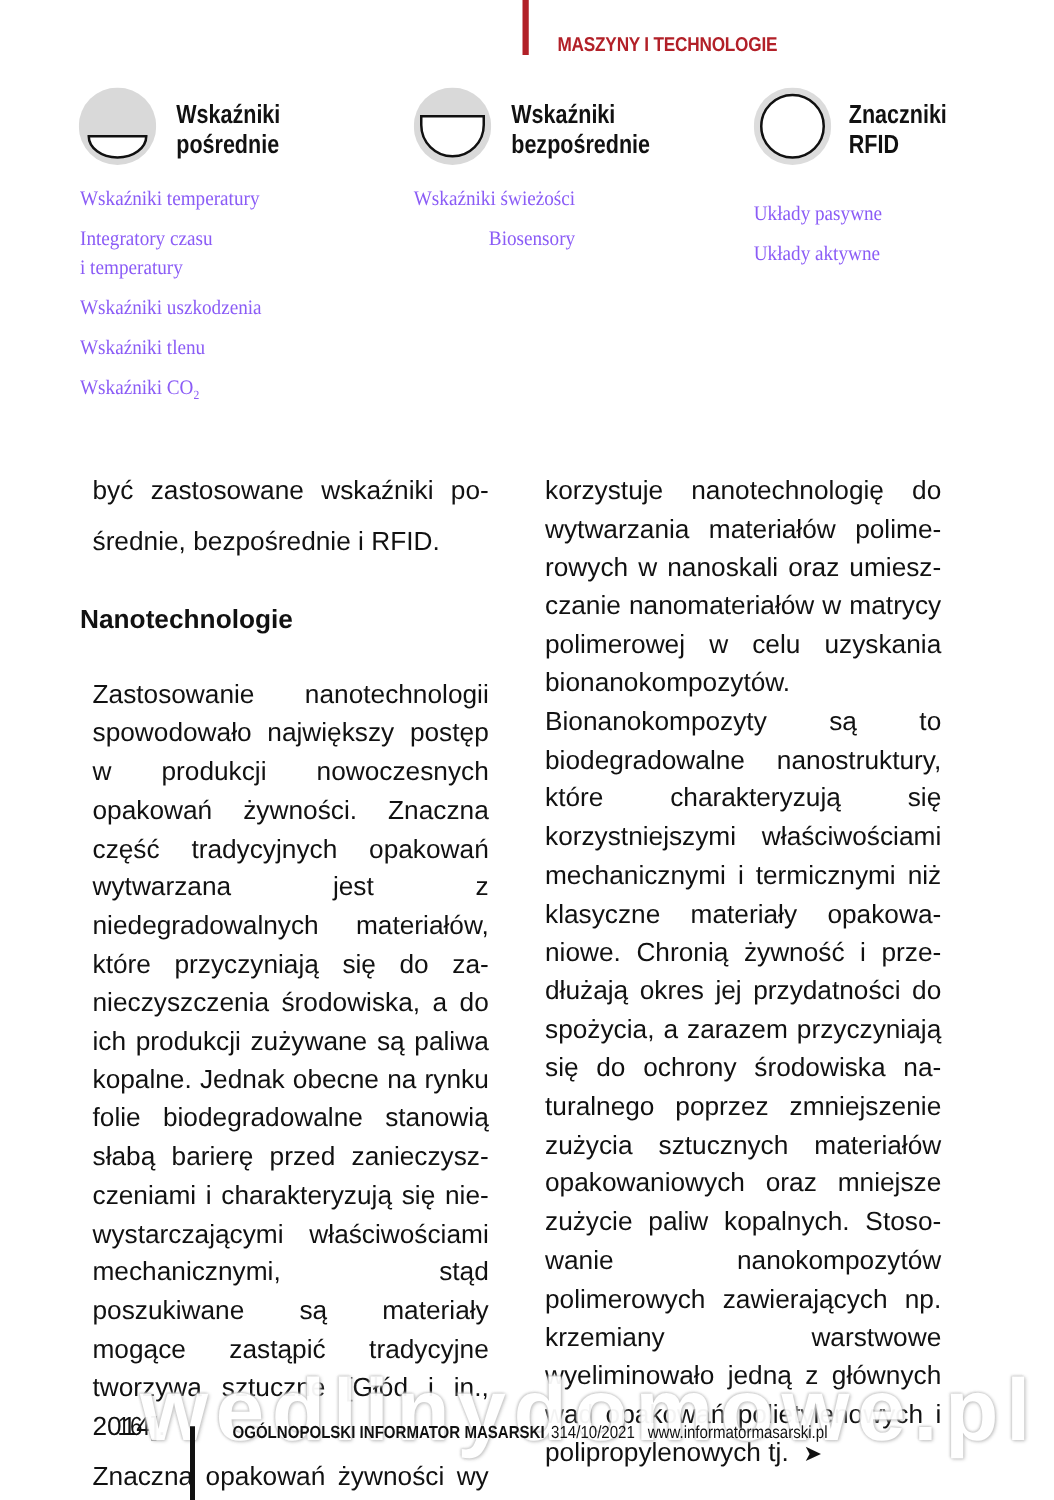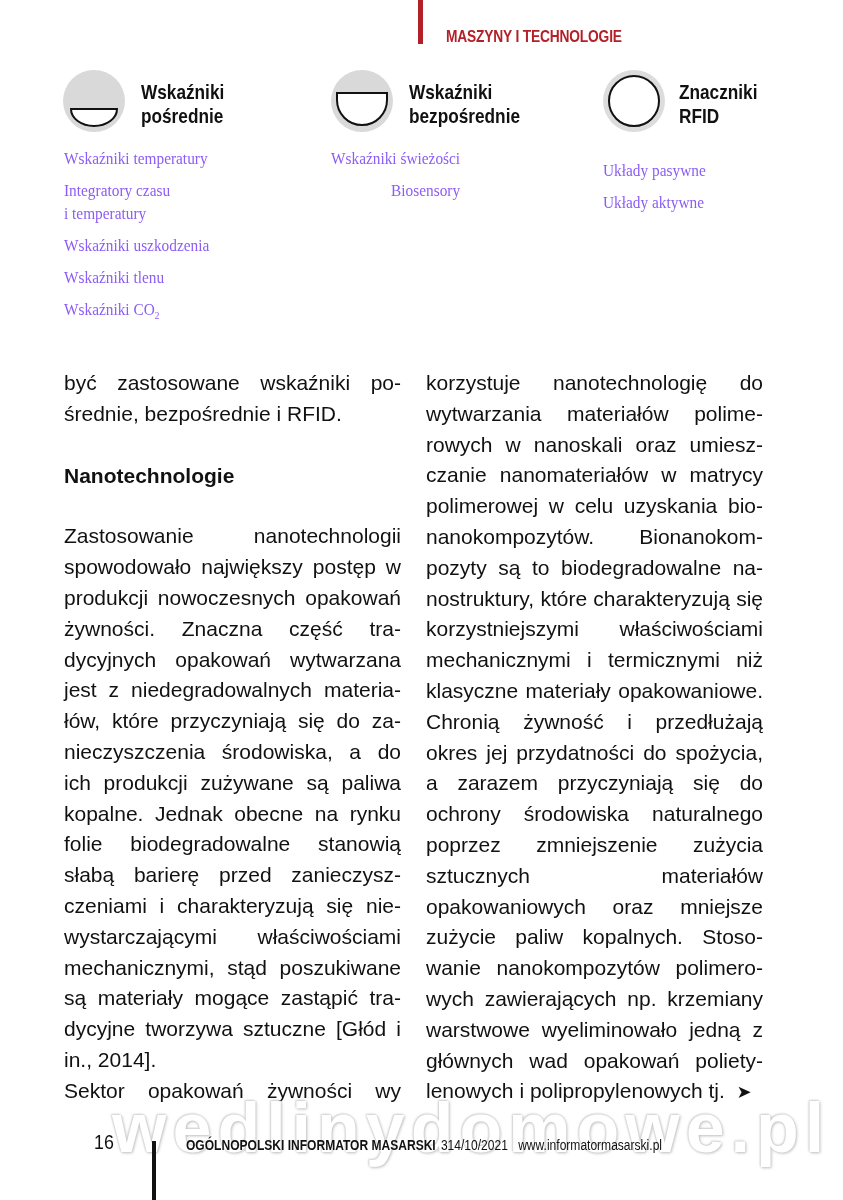--- a/index.html
+++ b/index.html
@@ -18,21 +18,21 @@
   .cat3 .title { left: 76px; }
 
   .items { position: absolute; top: 147px; font-family: Liberation Serif, serif; font-size: 16.5px; color: #8b5cf6; }
   .items .it { line-height: 23px; margin-bottom: 9px; transform: scaleX(0.93); transform-origin: left top; white-space: nowrap; }
   .items1 { left: 64px; }
   .items2 { left: 331px; text-align: right; }
   .items3 { left: 603px; margin-top: 12px; }
   .items sub { font-size: 10px; vertical-align: -4px; }
 
   .col { position: absolute; top: 368px; width: 337px; font-family: "Liberation Sans", sans-serif; font-size: 21px; line-height: 30.8px; color: #111; }
-  .col p { margin: 0; text-align: justify; text-align-last: left; hyphens: manual; }
+  .col p { margin: 10px; text-align: justify; text-align-last: left; hyphens: manual; }
   .col-left { left: 64px; }
   .col-right { left: 426px; }
   .heading { font-weight: bold; margin: 31px 0 30px 0 !important; }
 
   .watermark { position: absolute; left: 112px; top: 1088px; font-family: "Liberation Sans", sans-serif; font-weight: bold; font-size: 70px; letter-spacing: 6px; color: #ffffff; text-shadow: 0 0 2px #c9c9c9, 1px 1px 3px #bdbdbd, -1px -1px 2px #d5d5d5; white-space: nowrap; opacity: 0.95; }
 
   .page-num { position: absolute; left: 94px; top: 1130px; font-family: "Liberation Sans", sans-serif; font-size: 21px; color: #111; transform: scaleX(0.85); transform-origin: left top; }
   .bottom-bar { position: absolute; left: 152px; top: 1141px; width: 4px; height: 59px; background: #111; }
   .footer { position: absolute; left: 186px; top: 1137px; font-size: 14px; white-space: nowrap; color: #111; transform: scaleX(0.86); transform-origin: left top; }
   .footer .pub { font-weight: bold; }
@@ -98,21 +98,21 @@
 <div class="items items3">
   <div class="it">Układy pasywne</div>
   <div class="it">Układy aktywne</div>
 </div>
 
 <div class="col col-left">
   <p style="text-align-last: justify;">być zastosowane wskaźniki po-</p>
   <p>średnie, bezpośrednie i RFID.</p>
   <p class="heading">Nanotechnologie</p>
   <p>Zastosowanie nanotechnologii spowodowało największy postęp w produkcji nowoczesnych opako­wań żywności. Znaczna część tra­dycyjnych opakowań wytwarzana jest z niedegradowalnych materia­łów, które przyczyniają się do za­nieczyszczenia środowiska, a do ich produkcji zużywane są paliwa kopalne. Jednak obecne na rynku folie biodegradowalne stanowią słabą barierę przed zanieczysz­czeniami i charakteryzują się nie­wystarczającymi właściwościami mechanicznymi, stąd poszukiwane są materiały mogące zastąpić tra­dycyjne tworzywa sztuczne [Głód i in., 2014].</p>
-  <p style="text-align-last: justify;">Sektor opakowań żywności wy­</p>
+  <p style="text-align-last: justify;">Znaczna opakowań żywności wy­</p>
 </div>
 
 <div class="col col-right">
   <p><span>korzystuje nanotechnologię do wytwarzania materiałów polime­rowych w nanoskali oraz umiesz­czanie nanomateriałów w matrycy polimerowej w celu uzyskania bio­nanokompozytów. Bionanokom­pozyty są to biodegradowalne na­nostruktury, które charakteryzują się korzystniejszymi właściwościa­mi mechanicznymi i termicznymi niż klasyczne materiały opakowa­niowe. Chronią żywność i prze­dłużają okres jej przydatności do spożycia, a zarazem przyczyniają się do ochrony środowiska na­turalnego poprzez zmniejszenie zużycia sztucznych materiałów opakowaniowych oraz mniejsze zużycie paliw kopalnych. Stoso­wanie nanokompozytów polimero­wych zawierających np. krzemiany warstwowe wyeliminowało jedną z głównych wad opakowań poliety­lenowych i polipropylenowych tj.</span>&nbsp;&nbsp;<span class="arrow">➤</span></p>
 </div>
 
 <div class="watermark">wedlinydomowe.pl</div>
 
 <div class="page-num">16</div>
 <div class="bottom-bar"></div>

